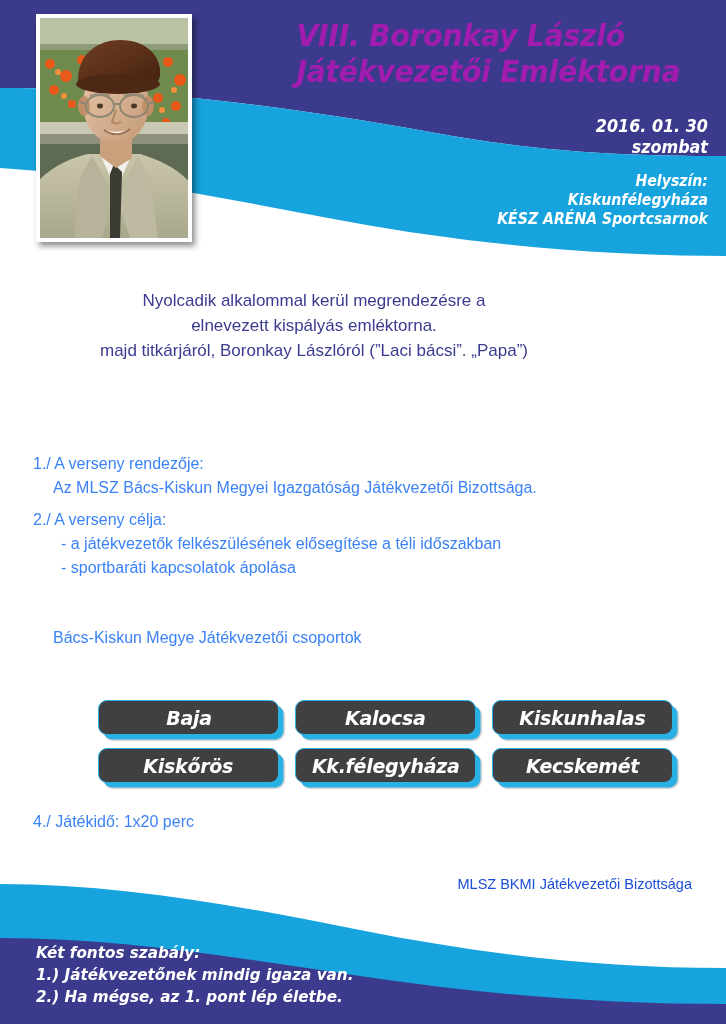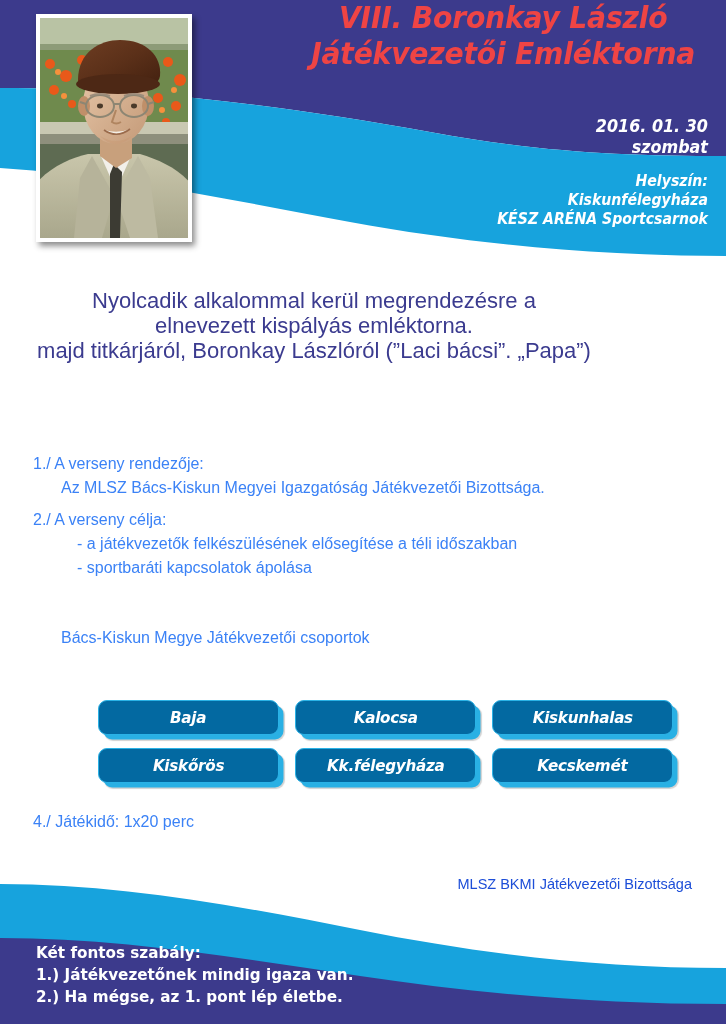--- a/index.html
+++ b/index.html
@@ -29,23 +29,23 @@
     overflow:hidden;
   }
   #photo-inner{
     position:absolute;left:0;top:0;right:0;bottom:0;
     overflow:hidden;
     background:#6d7a52;
   }
 
   
   #header-text{
-    position:absolute;right:16px;top:0;width:440px;
-    text-align:center;
-    color:#ef4444;
+    position:absolute;right:16px;top:18px;width:440px;
+    text-align:left;
+    color:#a21caf;
   }
   .title-line{
     font-family:"DejaVu Sans", sans-serif;
     font-weight:bold;font-style:italic;
     font-size:30px;line-height:36px;
     letter-spacing:-0.2px;
     white-space:nowrap;
     transform:scaleX(.94);transform-origin:right center;
   }
   #date-block{
@@ -63,73 +63,73 @@
     font-weight:bold;font-style:italic;
     font-size:15px;line-height:19px;
     transform:scaleX(.94);transform-origin:right center;
   }
 
   
   #intro{
     position:absolute;left:0;top:288px;width:628px;
     text-align:center;
     color:#3b3b8f;
-    font-size:22px;line-height:25px;
+    font-size:17px;line-height:25px;
   }
   #intro div{white-space:nowrap;}
 
   
   .section{position:absolute;left:33px;color:#3b82f6;font-size:16px;line-height:24px;}
   .section .head{white-space:nowrap;}
-  .section .sub{margin-left:28px;white-space:nowrap;}
-  .section .dash{margin-left:44px;white-space:nowrap;}
+  .section .sub{margin-left:20px;white-space:nowrap;}
+  .section .dash{margin-left:28px;white-space:nowrap;}
 
   #sec1{top:452px;}
   #sec2{top:508px;}
   #sec3{top:626px;}
   #sec4{top:810px;}
 
   
   #teams{
     position:absolute;left:98px;top:700px;
     display:grid;
     grid-template-columns:188px 188px 188px;
     grid-auto-rows:40px;
     column-gap:9px;row-gap:8px;
   }
   .team-btn{
     position:relative;
     width:181px;height:35px;
-    background:#0369a1;
+    background:#404040;
     border:1.5px solid #2ab2e6;
     border-radius:9px;
     box-shadow:5px 5px 0 -0.5px #29b0e4, 6px 6px 1px rgba(0,0,0,.18);
     display:flex;align-items:center;justify-content:center;
     color:#ffffff;
     font-family:"DejaVu Sans", sans-serif;
     font-weight:bold;font-style:italic;
-    font-size:16px;
+    font-size:20px;
     letter-spacing:-0.3px;
     box-sizing:border-box;
     white-space:nowrap;
   }
   .team-btn span{transform:scaleX(.95);display:inline-block;}
 
   
   #signature{
     position:absolute;right:34px;top:876px;
     color:#1d4ed8;font-size:14.5px;white-space:nowrap;
   }
 
   
   #footer-rules{
     position:absolute;left:36px;bottom:16px;width:620px;
     color:#ffffff;
     font-family:"DejaVu Sans", sans-serif;
-    font-weight:bold;
+    font-weight:bold;font-style:italic;
     font-size:16px;line-height:22px;
   }
   #footer-rules div{white-space:nowrap;transform:scaleX(.95);transform-origin:left center;}
 </style>
 </head>
 <body>
 
 <div id="poster">
 
   <svg class="wave-layer" viewBox="0 0 726 1024" width="726" height="1024" aria-hidden="true">

